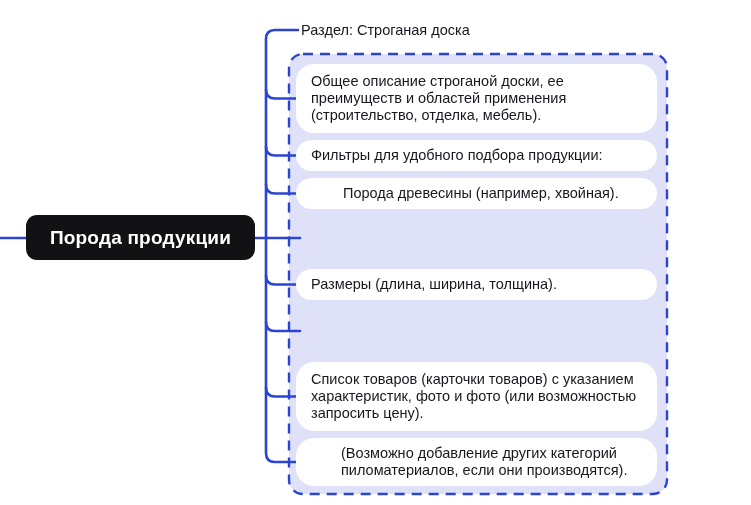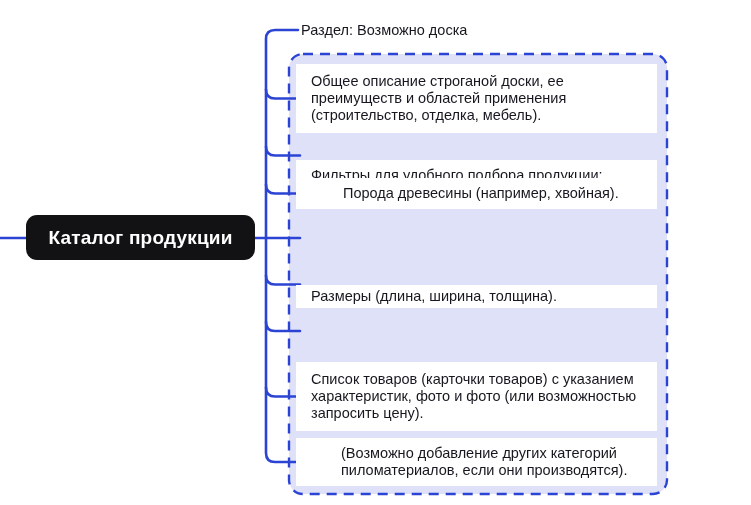--- a/index.html
+++ b/index.html
@@ -46,34 +46,34 @@
     top: 22px;
     font-size: 14.5px;
     color: #17171f;
     white-space: nowrap;
   }
   .item-node {
     position: absolute;
     left: 296px;
     width: 361px;
     background: #ffffff;
-    border-radius: 0;
+    border-radius: 18px;
     color: #17171f;
     font-size: 14.5px;
     line-height: 17px;
     display: flex;
     align-items: center;
     padding: 0 15px;
     box-sizing: border-box;
   }
   .item-1 { top: 64px;  height: 69px; }
-  .item-2 { top: 140px; height: 31px; margin-top: 20px; }
+  .item-2 { top: 140px; height: 31px; }
   .item-3 { top: 178px; height: 31px; padding-left: 47px; }
   .item-4 { top: 214px; height: 48px; }
-  .item-5 { top: 269px; height: 23px; margin-top: 16px; }
+  .item-5 { top: 269px; height: 31px; }
   .item-6 { top: 307px; height: 48px; }
   .item-7 { top: 362px; height: 69px; }
   .item-8 { top: 438px; height: 48px; padding-left: 45px; }
 </style>
 </head>
 <body>
 
 <div class="stage">
 
   <svg class="connectors" viewBox="0 0 751 505">
@@ -88,25 +88,25 @@
 
     <path d="M266 89.5 Q266 98.5 275 98.5 H300" stroke="#2c44d4" stroke-width="2.6" fill="none" stroke-linecap="round"></path>
     <path d="M266 146.5 Q266 155.5 275 155.5 H300" stroke="#2c44d4" stroke-width="2.6" fill="none" stroke-linecap="round"></path>
     <path d="M266 184.5 Q266 193.5 275 193.5 H300" stroke="#2c44d4" stroke-width="2.6" fill="none" stroke-linecap="round"></path>
     <path d="M266 275.5 Q266 284.5 275 284.5 H300" stroke="#2c44d4" stroke-width="2.6" fill="none" stroke-linecap="round"></path>
     <path d="M266 322 Q266 331 275 331 H300" stroke="#2c44d4" stroke-width="2.6" fill="none" stroke-linecap="round"></path>
     <path d="M266 387.5 Q266 396.5 275 396.5 H300" stroke="#2c44d4" stroke-width="2.6" fill="none" stroke-linecap="round"></path>
   </svg>
 
   <div class="root-node">
-    <span>Каталог продукции</span>
+    <span>Порода продукции</span>
   </div>
 
   <div class="section-label">
-    <span>Раздел: Возможно доска</span>
+    <span>Раздел: Строганая доска</span>
   </div>
 
   <div class="item-node item-1">
     <span>Общее описание строганой доски, ее преимуществ и областей применения (строительство, отделка, мебель).</span>
   </div>
   <div class="item-node item-2">
     <span>Фильтры для удобного подбора продукции:</span>
   </div>
   <div class="item-node item-3">
     <span>Порода древесины (например, хвойная).</span>

